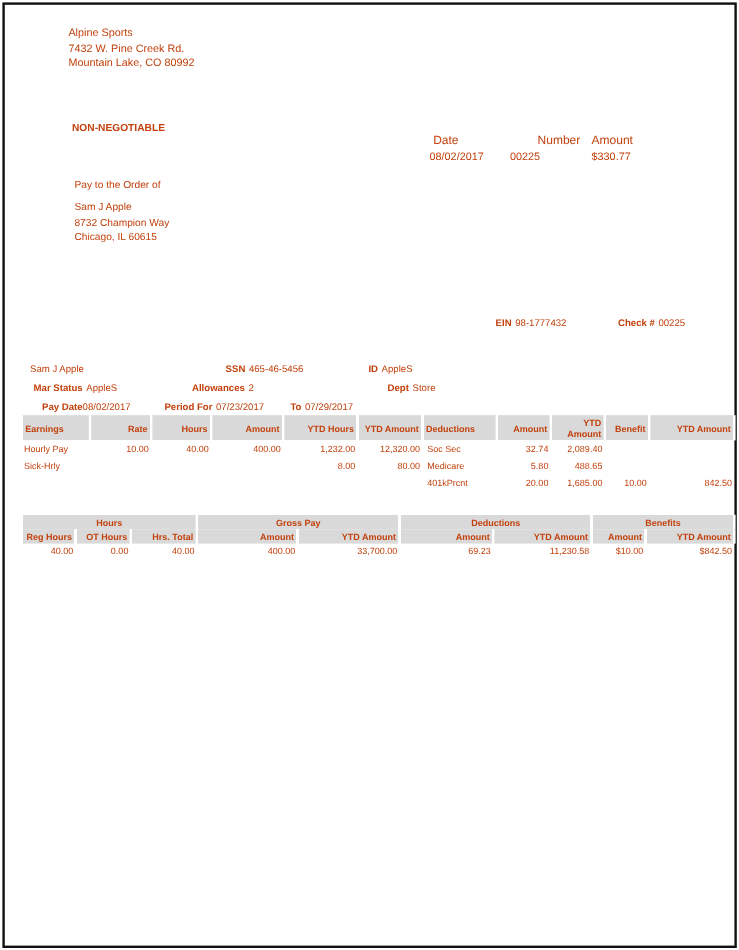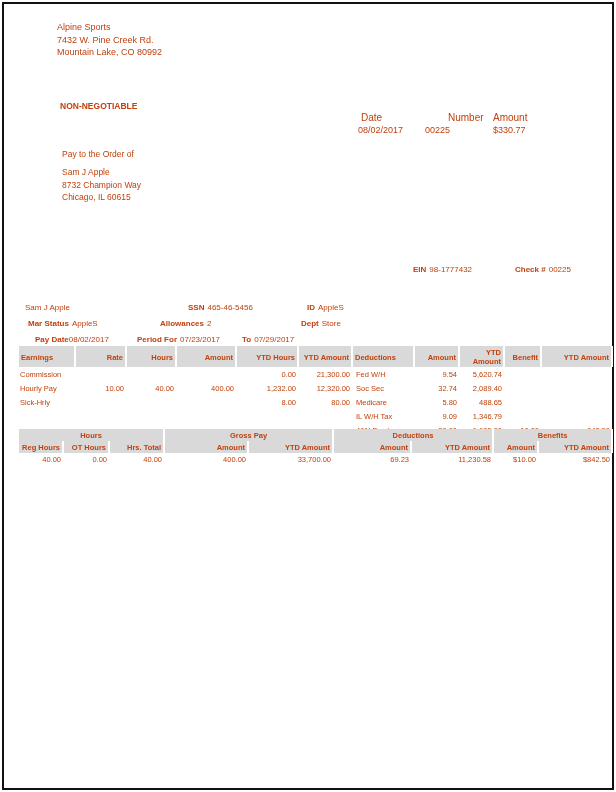--- a/index.html
+++ b/index.html
@@ -60,21 +60,21 @@
 
   <span class="abs einline" style="left:413px;"><span class="lbl">EIN</span><span>98-1777432</span></span>
   <span class="abs einline" style="left:515px;"><span class="lbl">Check #</span><span>00225</span></span>
 
   <span class="abs emp" style="left:25px;top:303px;">Sam J Apple</span>
   <span class="abs emp" style="left:188px;top:303px;"><span class="lbl">SSN</span><span>465-46-5456</span></span>
   <span class="abs emp" style="left:307px;top:303px;"><span class="lbl">ID</span><span>AppleS</span></span>
 
   <span class="abs emp" style="left:28px;top:319px;"><span class="lbl">Mar Status</span><span>AppleS</span></span>
   <span class="abs emp" style="left:128px;top:319px;margin-left:32px;"><span class="lbl">Allowances</span><span>2</span></span>
-  <span class="abs emp" style="left:301px;top:319px;"><span class="lbl">Dept</span><span>Store</span></span>
+  <span class="abs emp" style="left:323px;top:319px;"><span class="lbl">Dept</span><span>Store</span></span>
 
   <span class="abs emp" style="left:35px;top:335px;"><span class="lbl0">Pay Date</span><span>08/02/2017</span></span>
   <span class="abs emp" style="left:137px;top:335px;"><span class="lbl">Period For</span><span>07/23/2017</span></span>
   <span class="abs emp" style="left:242px;top:335px;"><span class="lbl">To</span><span>07/29/2017</span></span>
 
   <table class="earn">
     <colgroup>
       <col style="width:57px">
         <col style="width:51px">
         <col style="width:50px">
@@ -95,33 +95,20 @@
       <th>Amount</th>
       <th>YTD Hours</th>
       <th>YTD Amount</th>
       <th class="l">Deductions</th>
       <th>Amount</th>
       <th>YTD Amount</th>
       <th>Benefit</th>
       <th>YTD Amount</th>
     </tr>
     <tr>
-      <td class="l">Commission</td>
-      <td></td>
-      <td></td>
-      <td></td>
-      <td>0.00</td>
-      <td>21,300.00</td>
-      <td class="dl">Fed W/H</td>
-      <td>9.54</td>
-      <td>5,620.74</td>
-      <td></td>
-      <td></td>
-    </tr>
-    <tr>
       <td class="l">Hourly Pay</td>
       <td>10.00</td>
       <td>40.00</td>
       <td>400.00</td>
       <td>1,232.00</td>
       <td>12,320.00</td>
       <td class="dl">Soc Sec</td>
       <td>32.74</td>
       <td>2,089.40</td>
       <td></td>
@@ -130,33 +117,20 @@
     <tr>
       <td class="l">Sick-Hrly</td>
       <td></td>
       <td></td>
       <td></td>
       <td>8.00</td>
       <td>80.00</td>
       <td class="dl">Medicare</td>
       <td>5.80</td>
       <td>488.65</td>
-      <td></td>
-      <td></td>
-    </tr>
-    <tr>
-      <td class="l"></td>
-      <td></td>
-      <td></td>
-      <td></td>
-      <td></td>
-      <td></td>
-      <td class="dl">IL W/H Tax</td>
-      <td>9.09</td>
-      <td>1,346.79</td>
       <td></td>
       <td></td>
     </tr>
     <tr>
       <td class="l"></td>
       <td></td>
       <td></td>
       <td></td>
       <td></td>
       <td></td>

